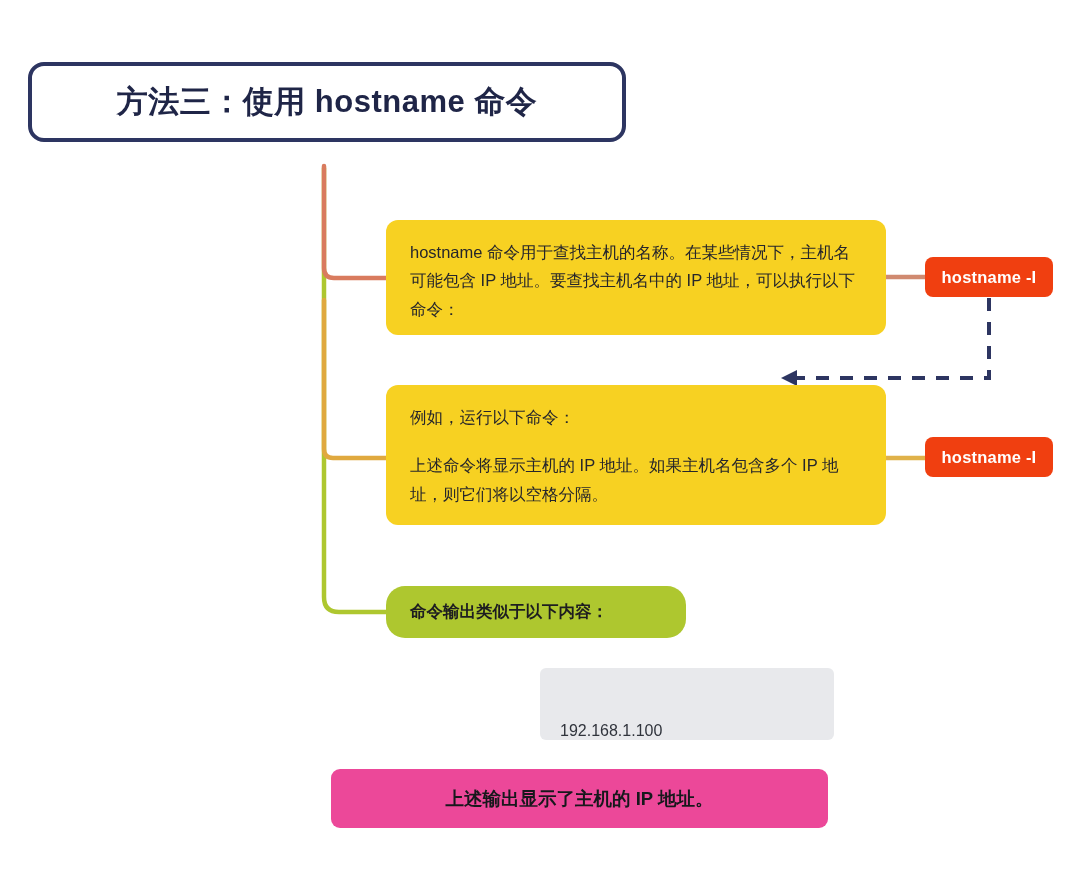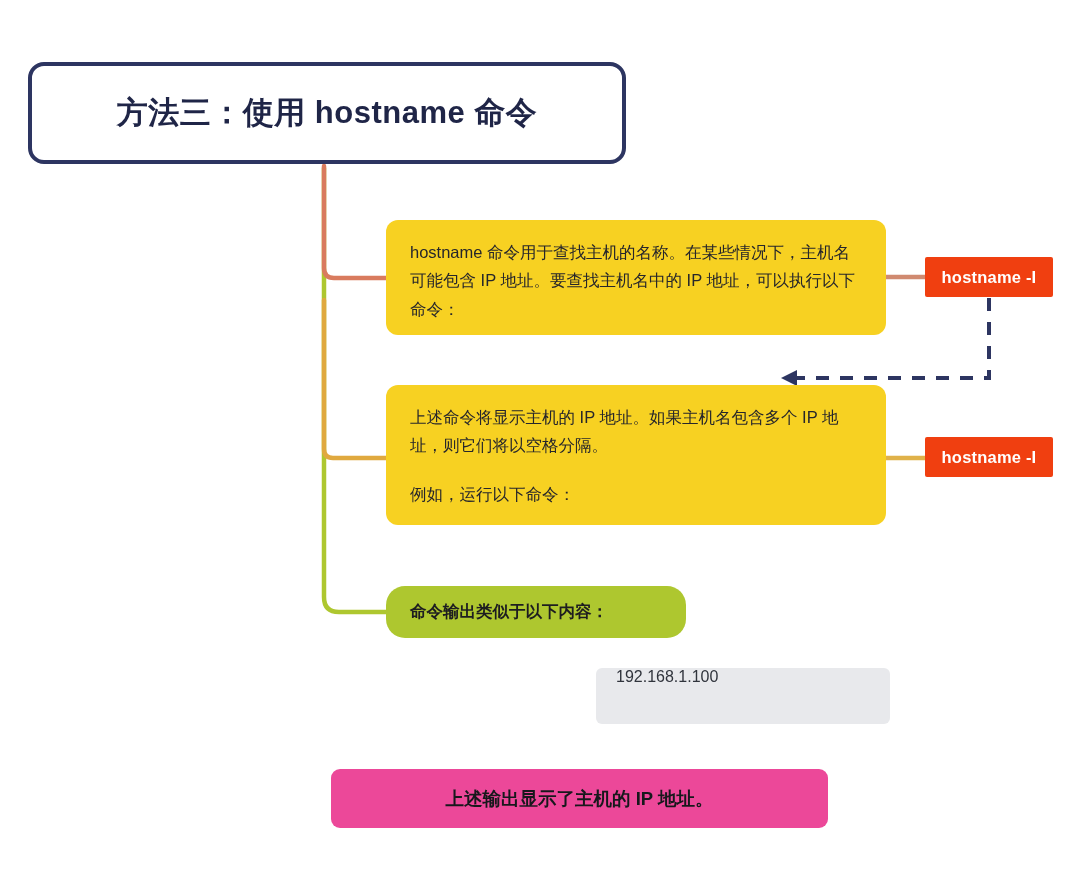--- a/index.html
+++ b/index.html
@@ -30,21 +30,21 @@
     height: 887px;
     pointer-events: none;
   }
 
   
   .title-node {
     position: absolute;
     left: 28px;
     top: 62px;
     width: 598px;
-    height: 102px;
+    height: 80px;
     box-sizing: border-box;
     border: 4px solid #2d3561;
     border-radius: 16px;
     background: #ffffff;
     display: flex;
     align-items: center;
     justify-content: center;
   }
   .title-text {
     font-size: 31px;
@@ -98,29 +98,29 @@
     align-items: center;
     padding-left: 24px;
     font-size: 16.5px;
     font-weight: bold;
     color: #1d1d20;
   }
 
   
   .output-node {
     position: absolute;
-    left: 596px;
+    left: 540px;
     top: 668px;
     width: 294px;
-    height: 56px;
+    height: 72px;
     background: #e8e9ec;
     border-radius: 6px;
     box-sizing: border-box;
     display: flex;
-    align-items: flex-start;
+    align-items: flex-end;
     padding-left: 20px;
     font-size: 16px;
     color: #30343c;
   }
 
   
   .green-node {
     position: absolute;
     left: 331px;
     top: 769px;
@@ -135,21 +135,21 @@
     font-size: 18.5px;
     font-weight: bold;
     color: #17181c;
   }
 
   
   .cmd-chip {
     position: absolute;
     height: 40px;
     background: #f03f10;
-    border-radius: 2px;
+    border-radius: 8px;
     box-sizing: border-box;
     display: flex;
     align-items: center;
     justify-content: center;
     padding: 0 16px;
     font-size: 16.5px;
     font-weight: bold;
     color: #ffffff;
     letter-spacing: 0.2px;
   }
@@ -191,22 +191,22 @@
 
   <div class="yellow-node" id="node-yellow-1">
     <p>hostname 命令用于查找主机的名称。在某些情况下，主机名可能包含 IP 地址。要查找主机名中的 IP 地址，可以执行以下命令：</p>
   </div>
 
   <div class="cmd-chip" id="chip-1">
     <span>hostname -I</span>
   </div>
 
   <div class="yellow-node" id="node-yellow-2">
+    <p>例如，运行以下命令：</p>
     <p>上述命令将显示主机的 IP 地址。如果主机名包含多个 IP 地址，则它们将以空格分隔。</p>
-    <p>例如，运行以下命令：</p>
   </div>
 
   <div class="cmd-chip" id="chip-2">
     <span>hostname -I</span>
   </div>
 
   <div class="olive-node">
     <span>命令输出类似于以下内容：</span>
   </div>
 

